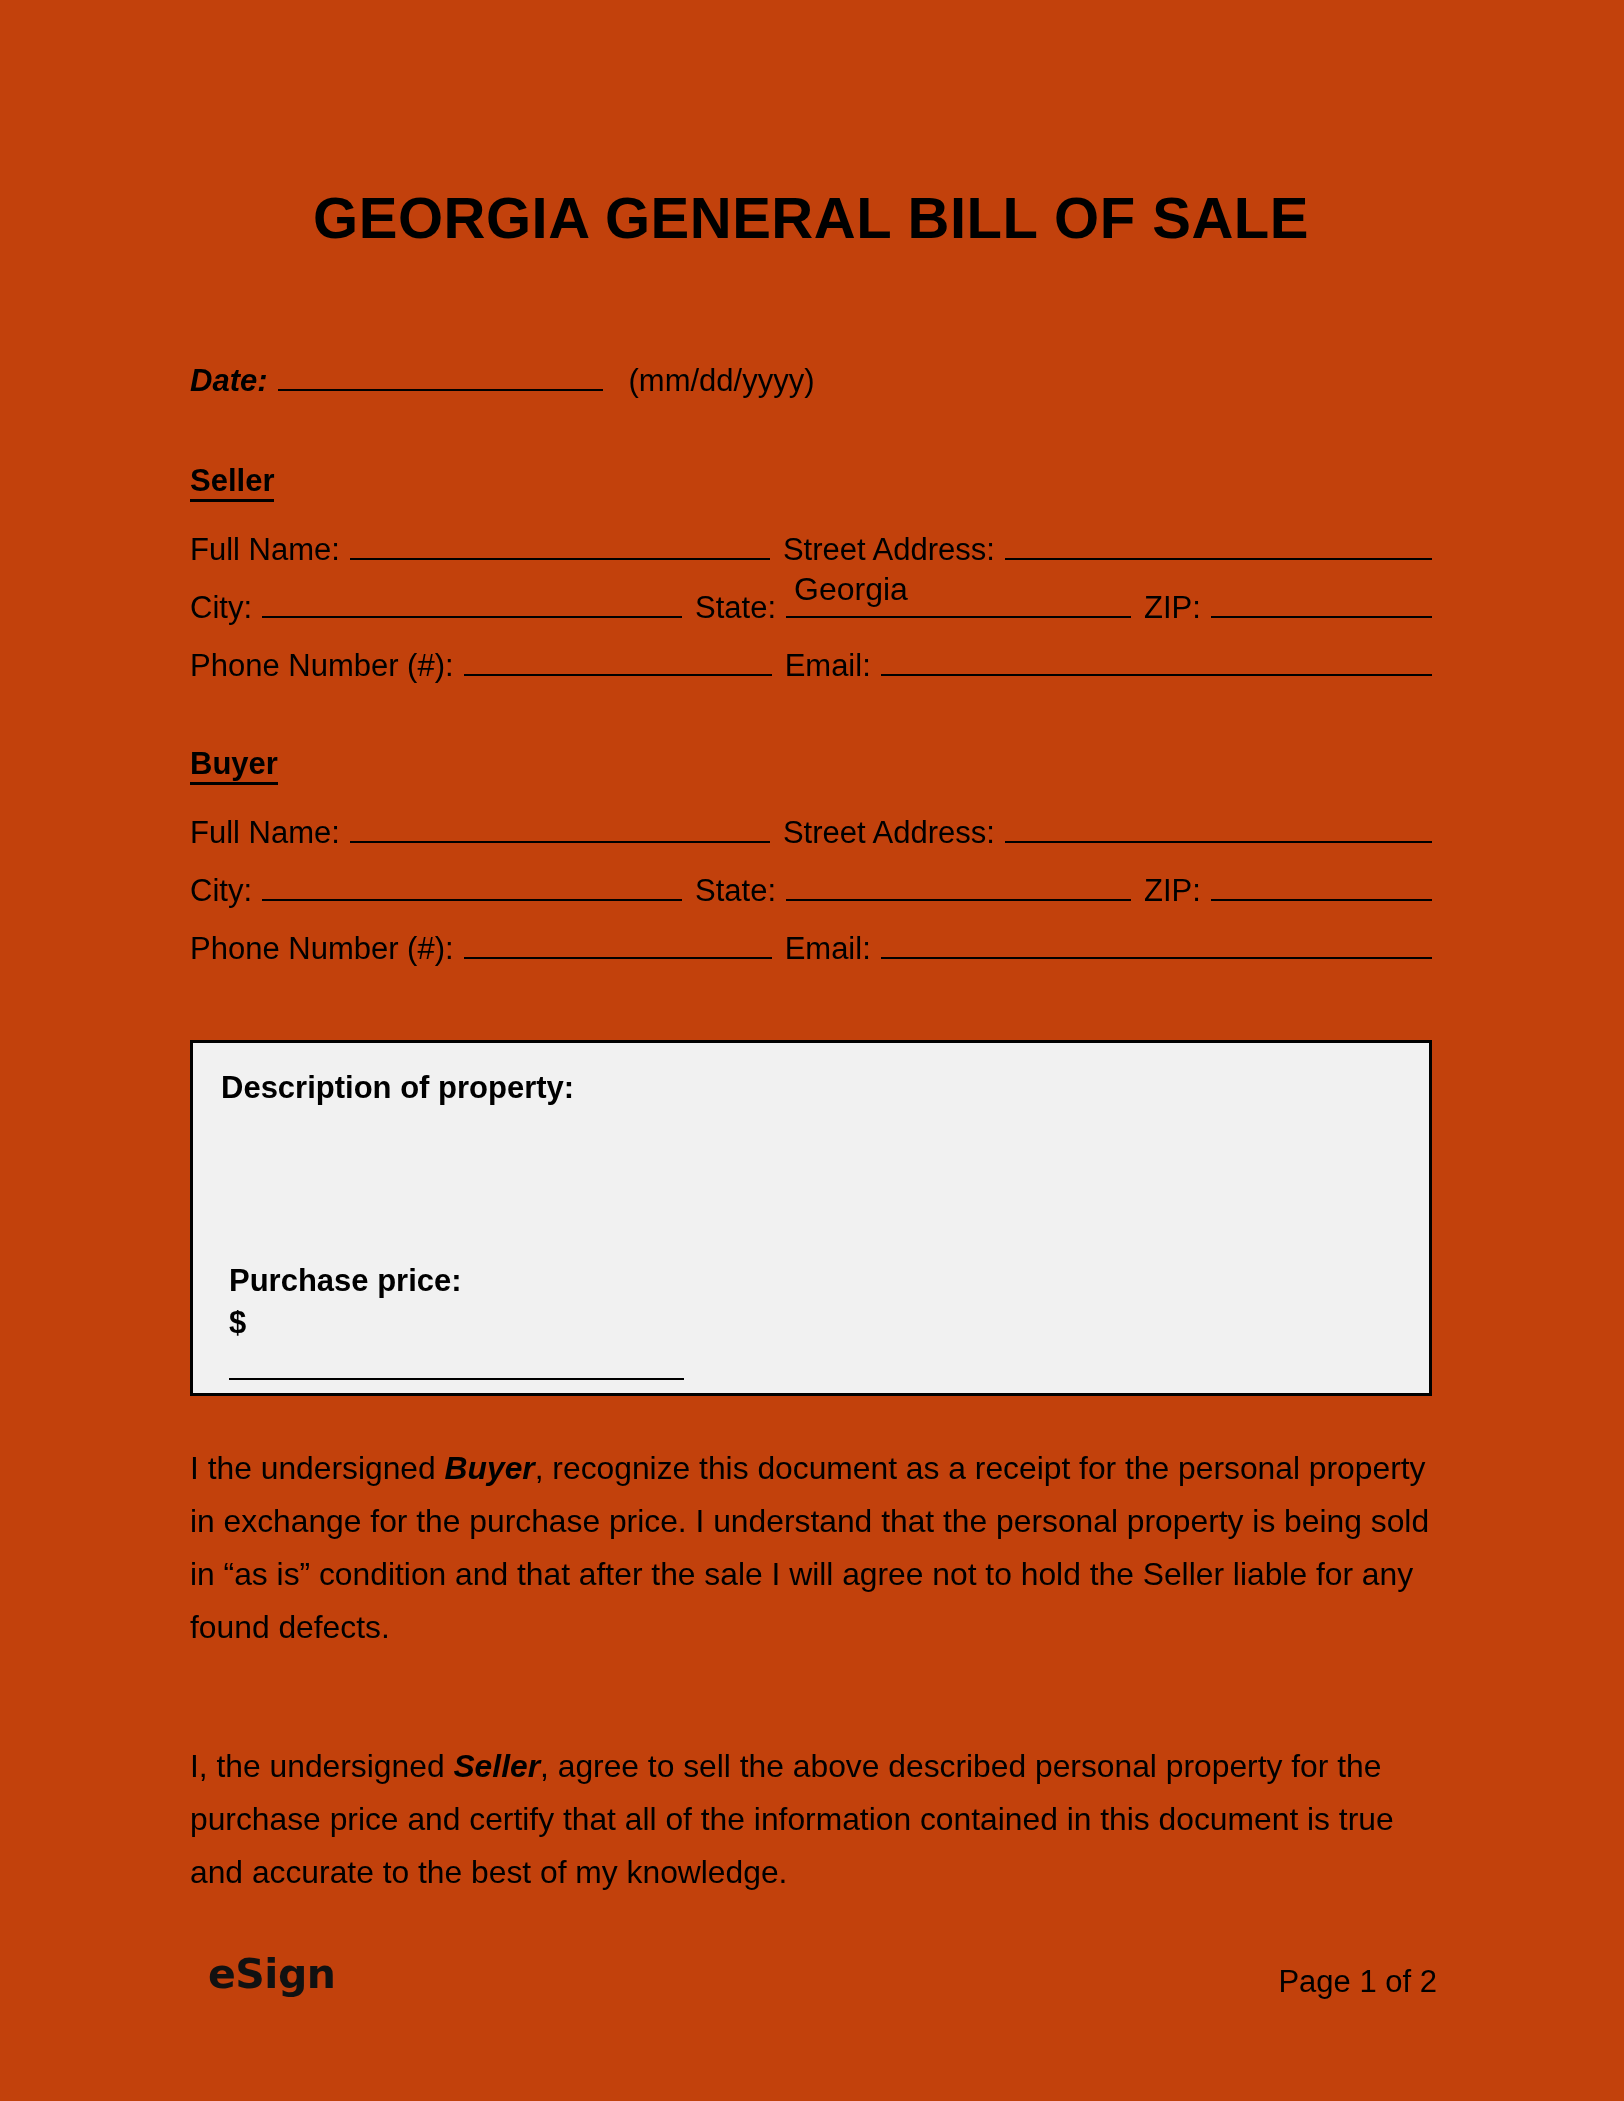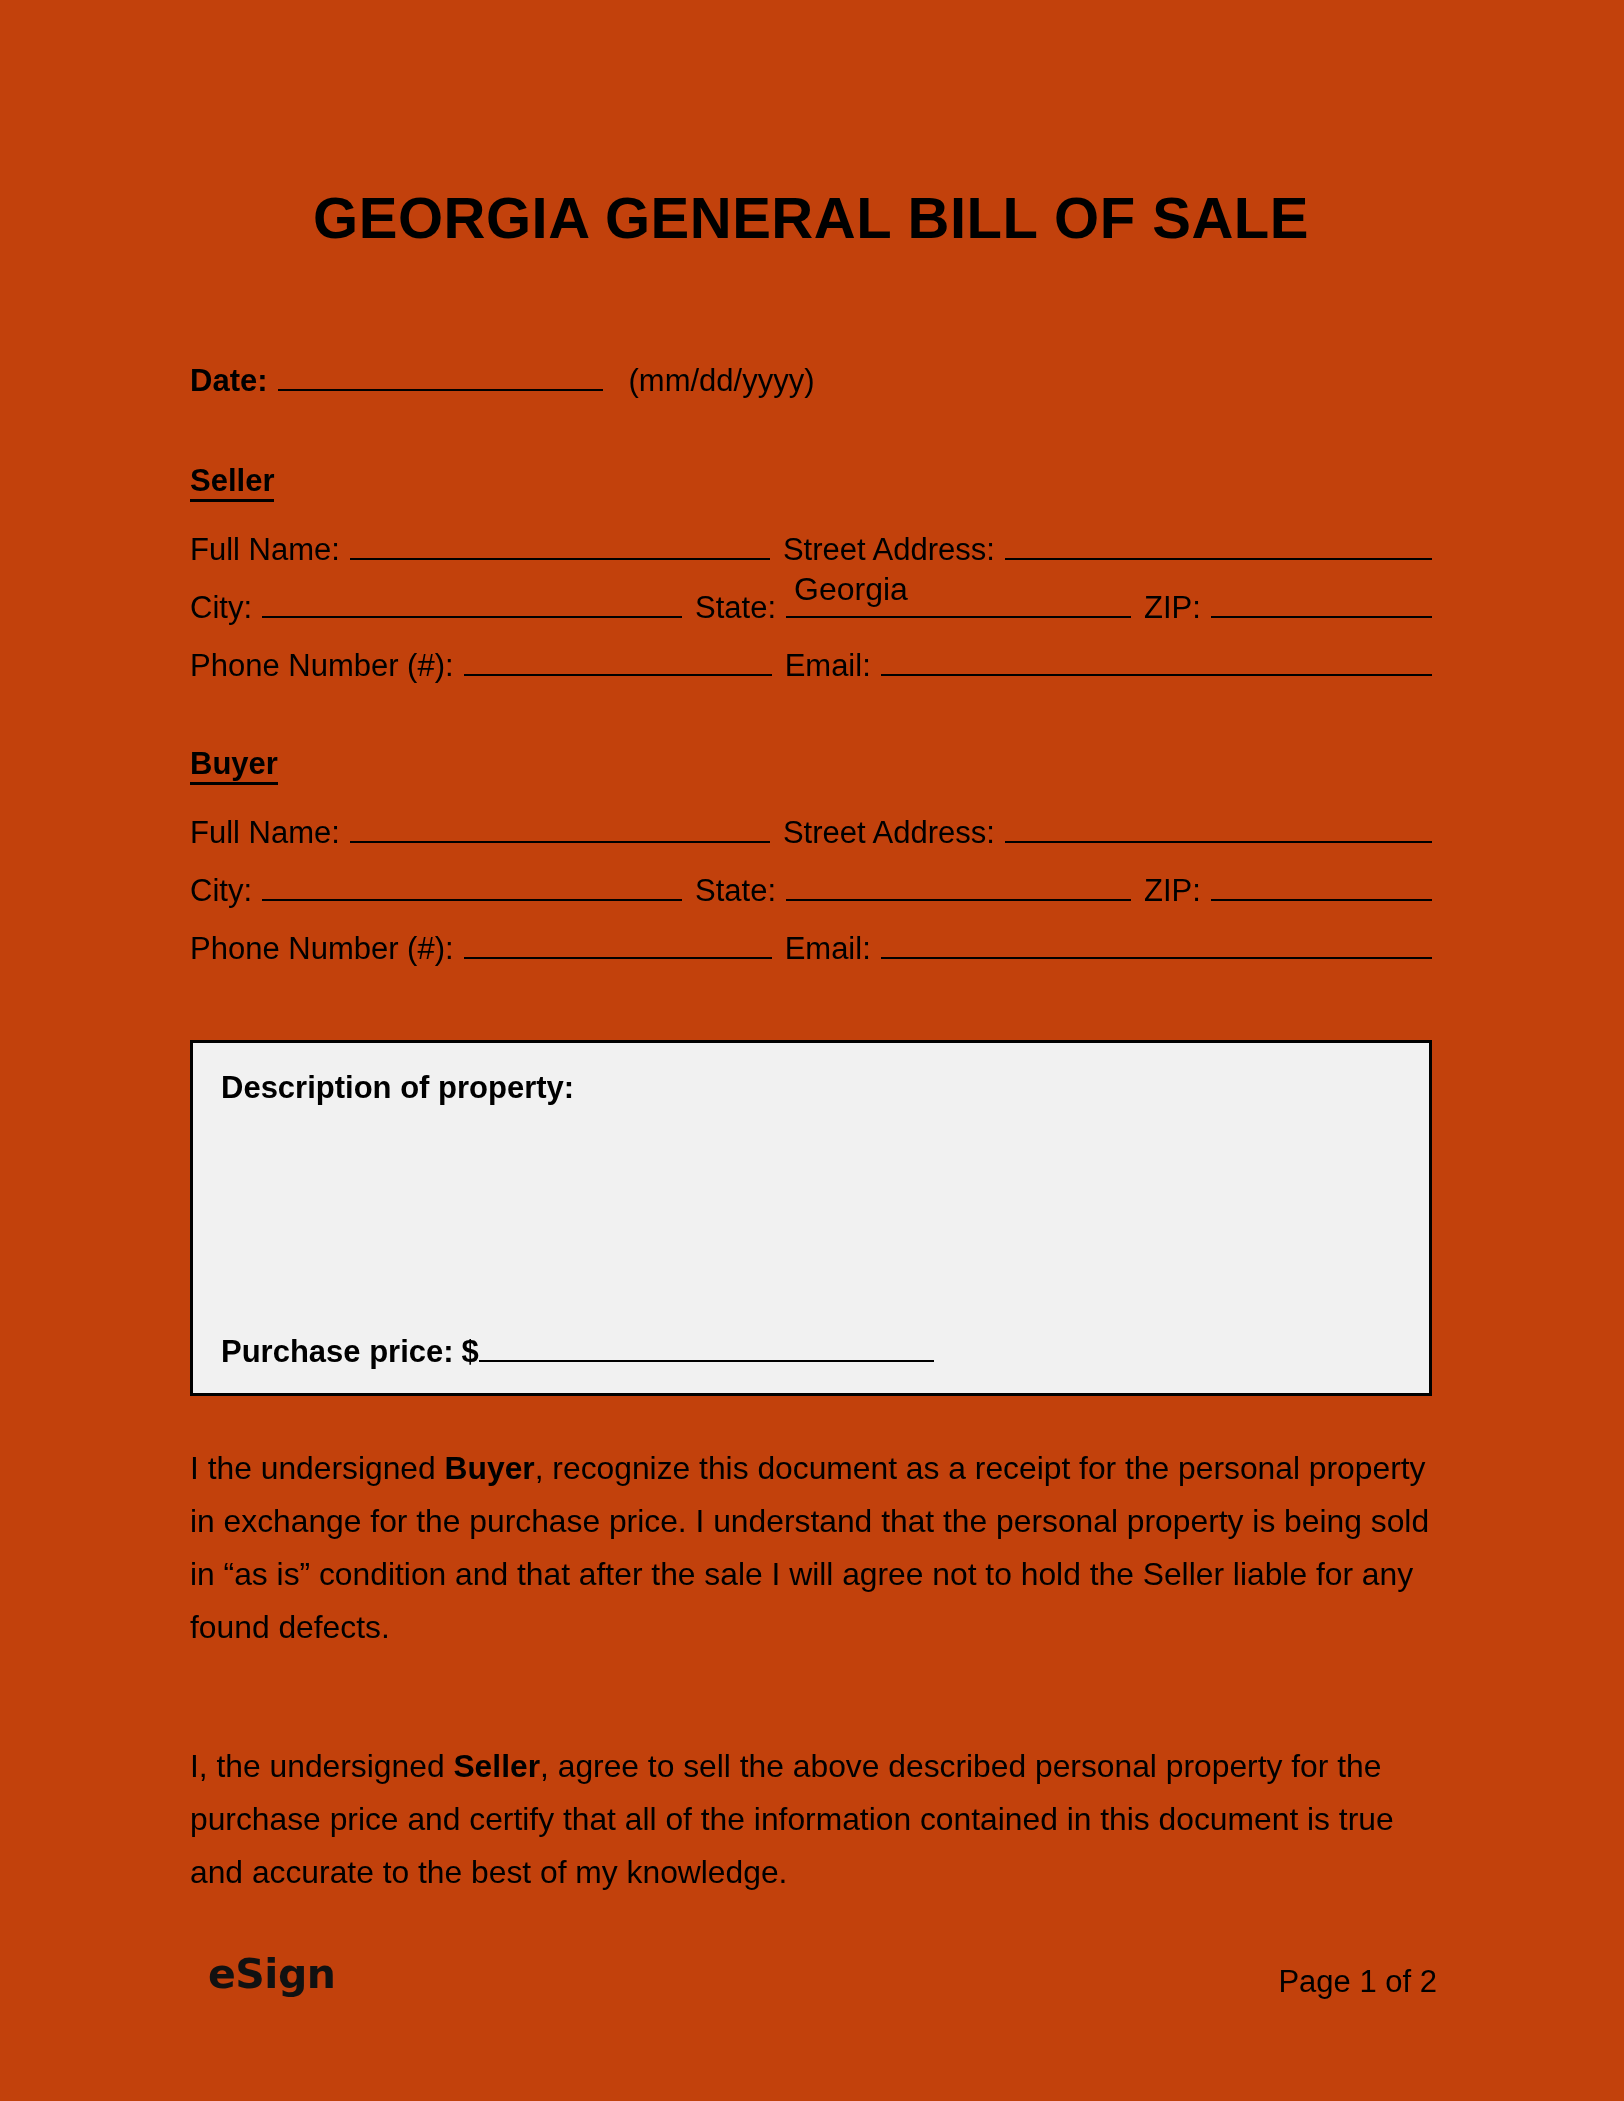--- a/index.html
+++ b/index.html
@@ -25,21 +25,21 @@
 
   .frow {
     display:flex;
     align-items:baseline;
     font-size:31px;
     line-height:42px;
     margin:0 0 11px 0;
     white-space:nowrap;
   }
   .date-row { margin-top:106px; margin-bottom:0; }
-  .bold { font-weight:bold; }
+  .bold { font-weight:bold;font-style:italic; }
 
   .line {
     display:inline-block;
     position:relative;
     height:34px;
     border-bottom:2px solid #000;
     margin-bottom:-7px;
   }
   .line .fill {
     position:absolute;
@@ -85,20 +85,21 @@
   }
   .desc-label { font-size:31px; font-weight:bold; line-height:42px; }
   .desc-fill-area { flex:1 1 auto; }
   .price-row {
     display:flex;
     align-items:baseline;
     font-size:31px;
     font-weight:bold;
     line-height:42px;
     white-space:nowrap;
+    flex-direction:column;
   }
   .price-row .currency { margin-left:8px; }
 
   .para {
     margin:0;
     font-size:31.8px;
     line-height:53px;
     text-align:left;
   }
   .para-seller { margin-top:86px; }

